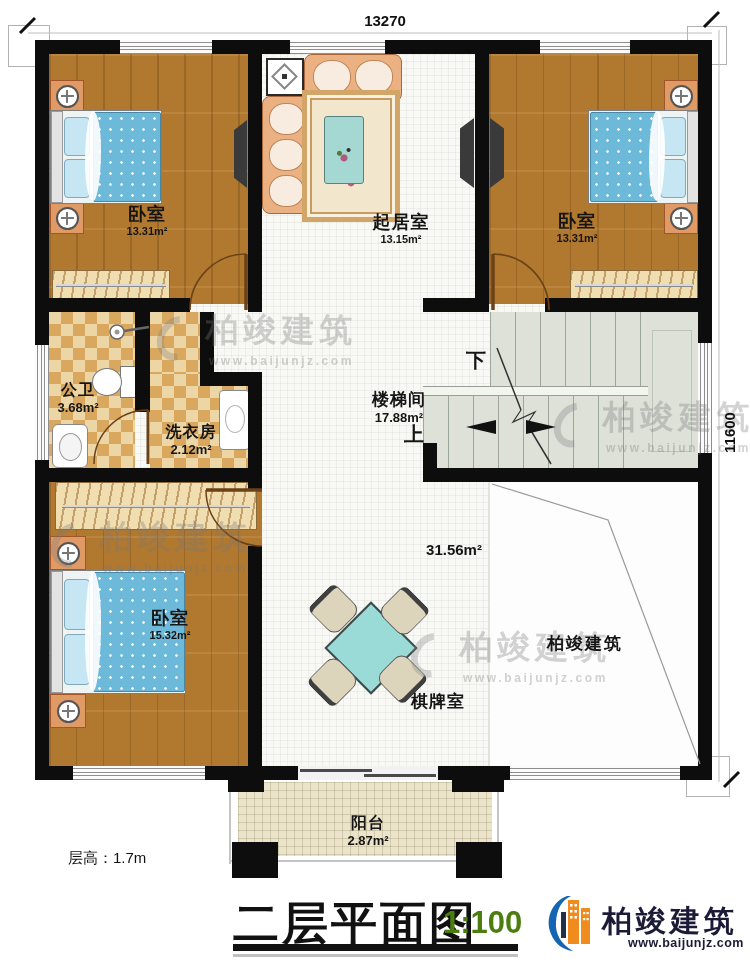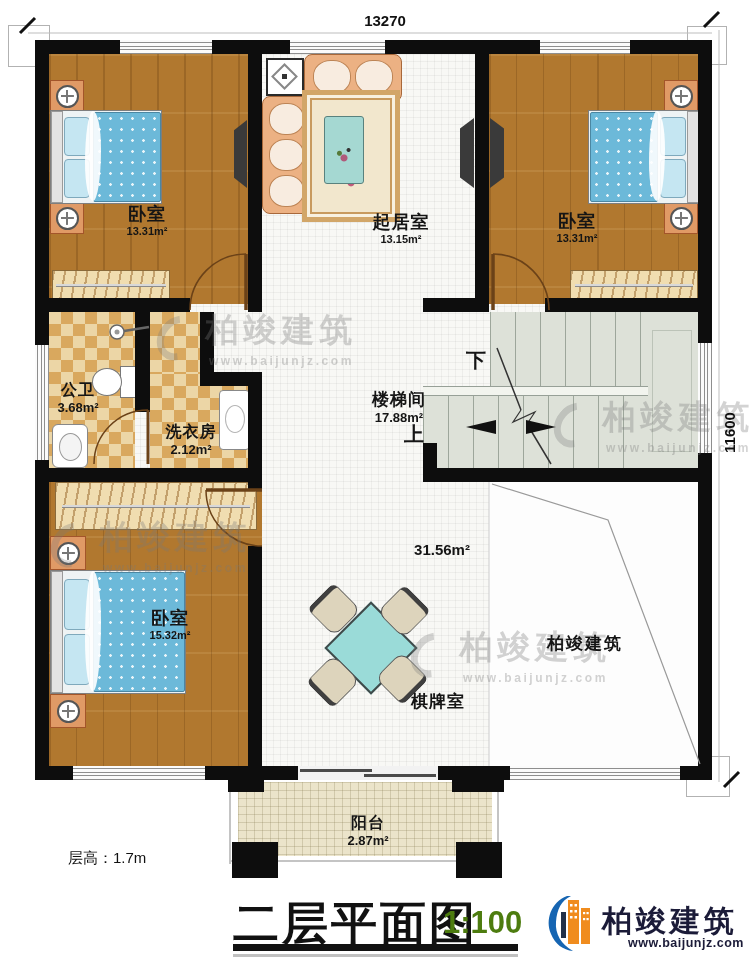--- a/index.html
+++ b/index.html
@@ -322,21 +322,21 @@
   <div class="lbl sm" style="left:399px;top:408px;">
     <span class="nm" style="font-size:17px;">楼梯间</span>
       <span class="ar">17.88m²</span>
   </div>
   <div class="single" style="left:476px;top:360px;font-size:20px;">下</div>
   <div class="single" style="left:414px;top:434px;font-size:20px;">上</div>
   <div class="lbl" style="left:170px;top:625px;">
     <span class="nm">卧室</span>
       <span class="ar">15.32m²</span>
   </div>
-  <div class="single" style="left:442px;top:549px;font-size:15px;">31.56m²</div>
+  <div class="single" style="left:454px;top:549px;font-size:15px;">31.56m²</div>
   <div class="single" style="left:438px;top:701px;font-size:17px;letter-spacing:1px;">棋牌室</div>
   <div class="single" style="left:585px;top:643px;font-size:17px;letter-spacing:2px;">柏竣建筑</div>
   <div class="lbl sm" style="left:368px;top:831px;">
     <span class="nm">阳台</span>
       <span class="ar">2.87m²</span>
   </div>
 
   <div class="dim" style="left:345px;top:12px;width:80px;">13270</div>
   <div class="dim" style="left:699px;top:424px;width:60px;transform:rotate(-90deg);">11600</div>
 

